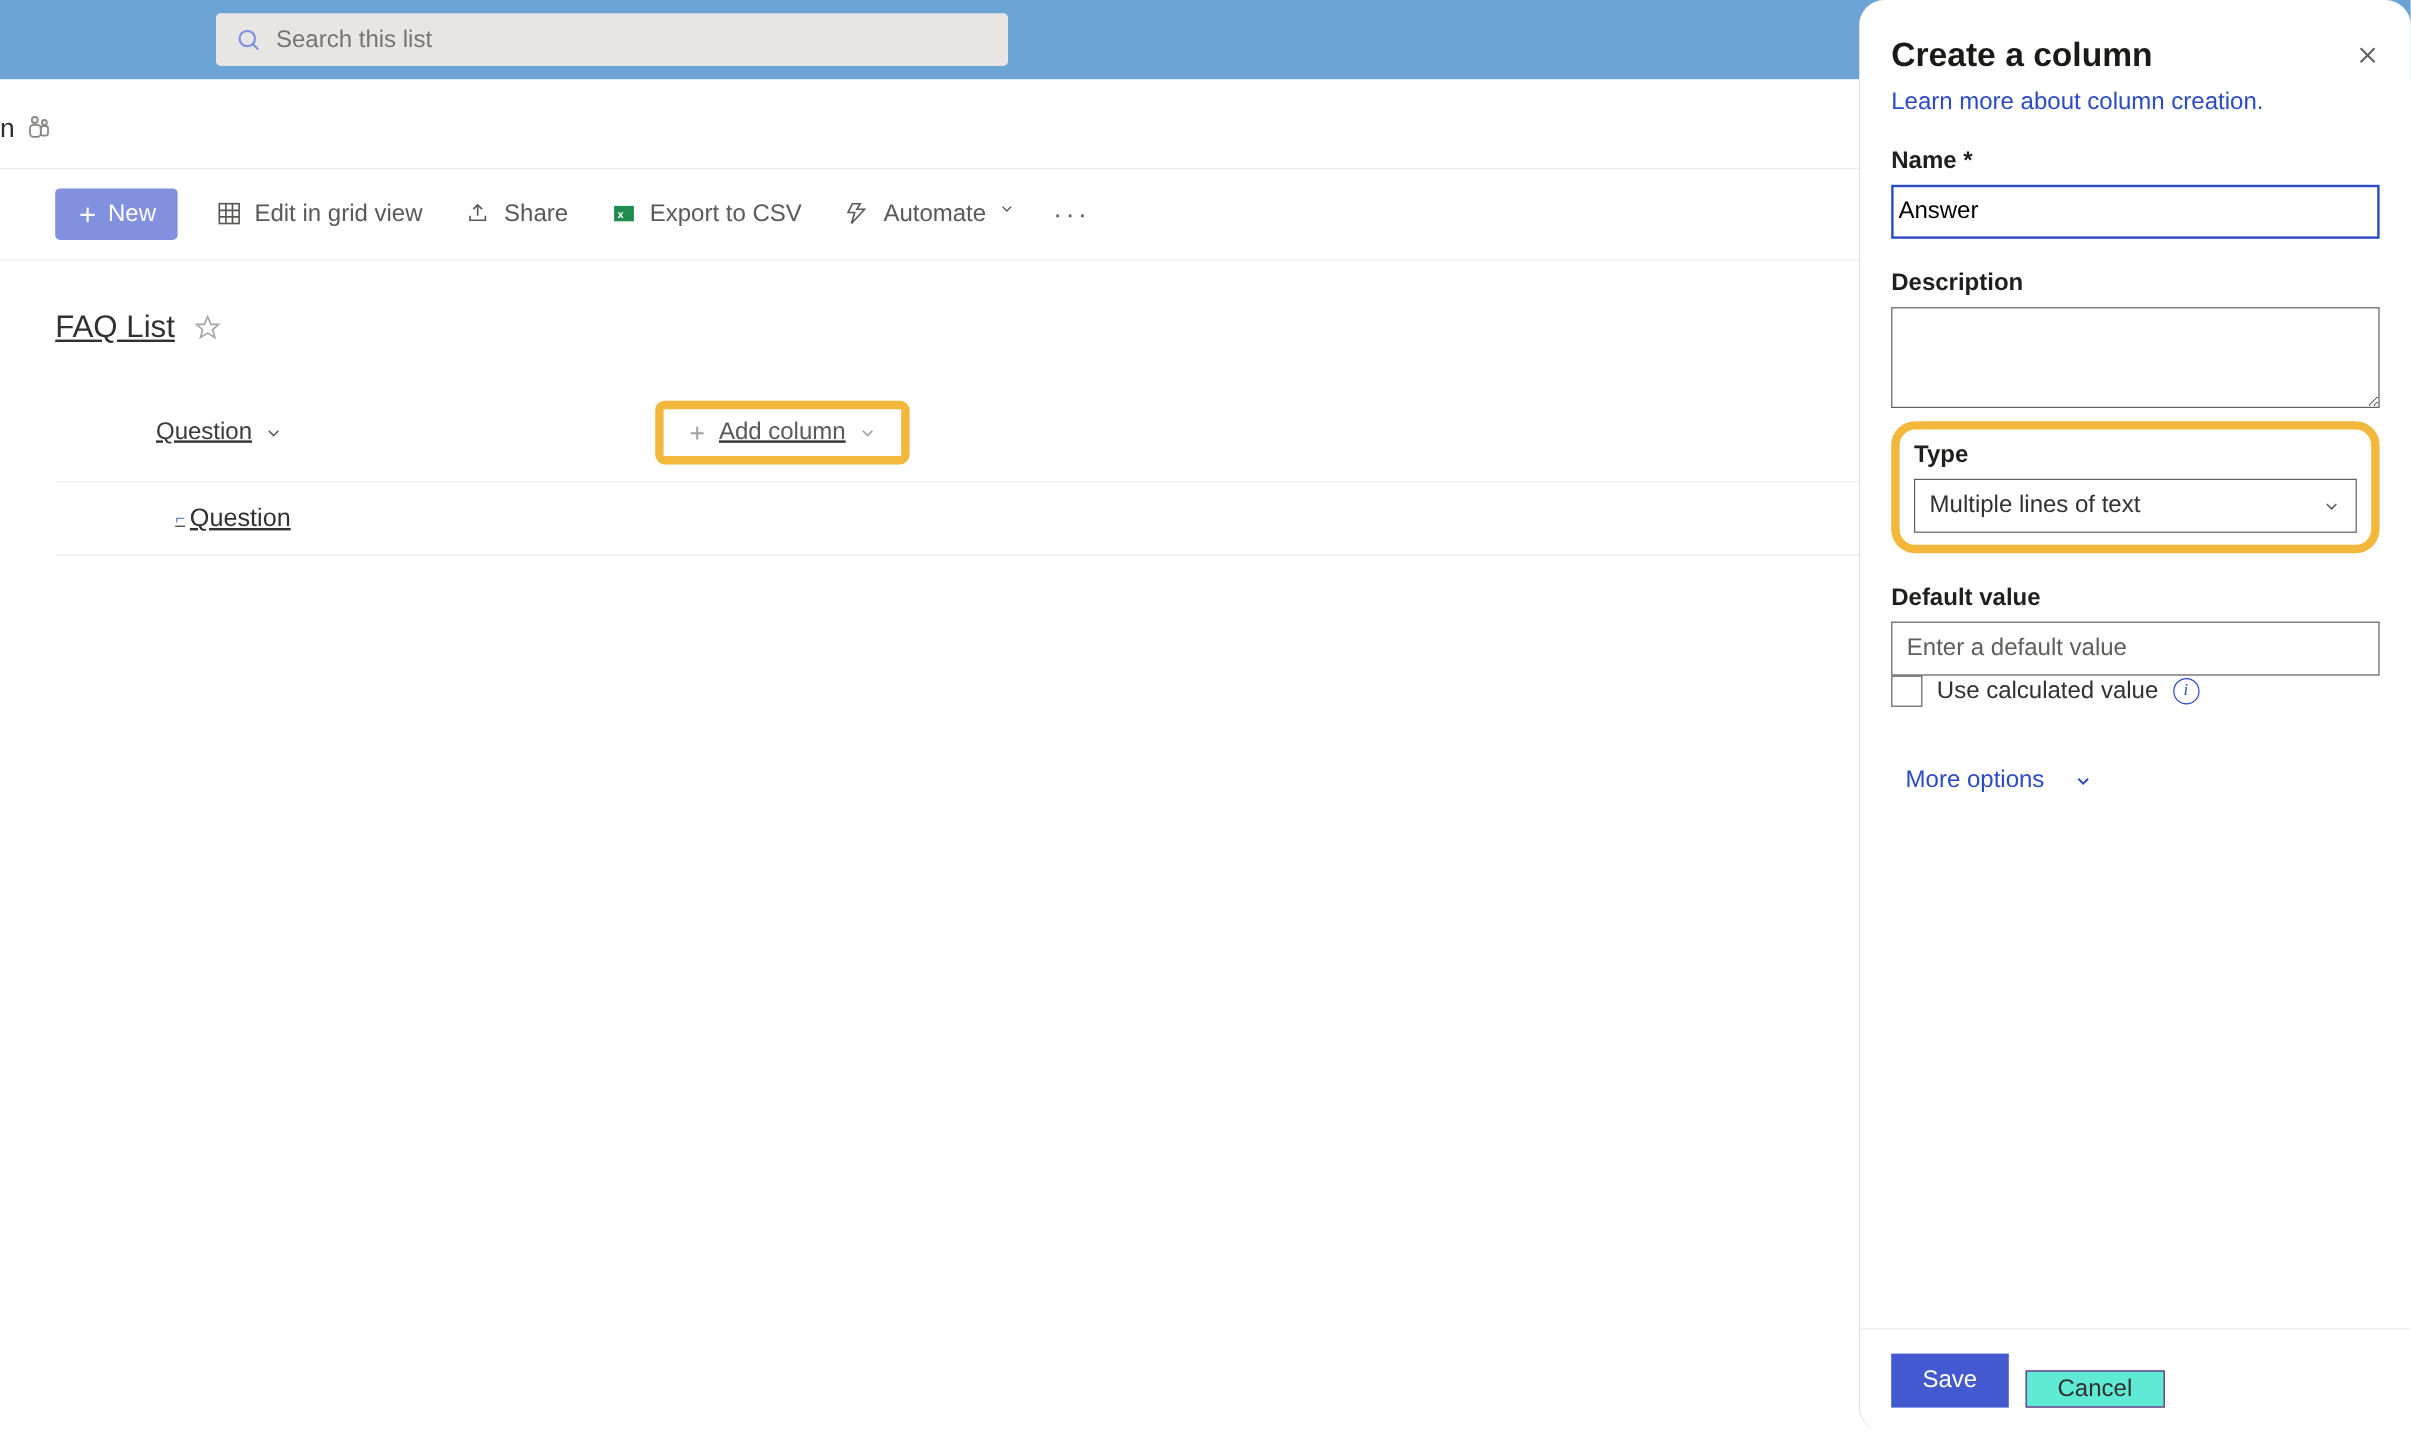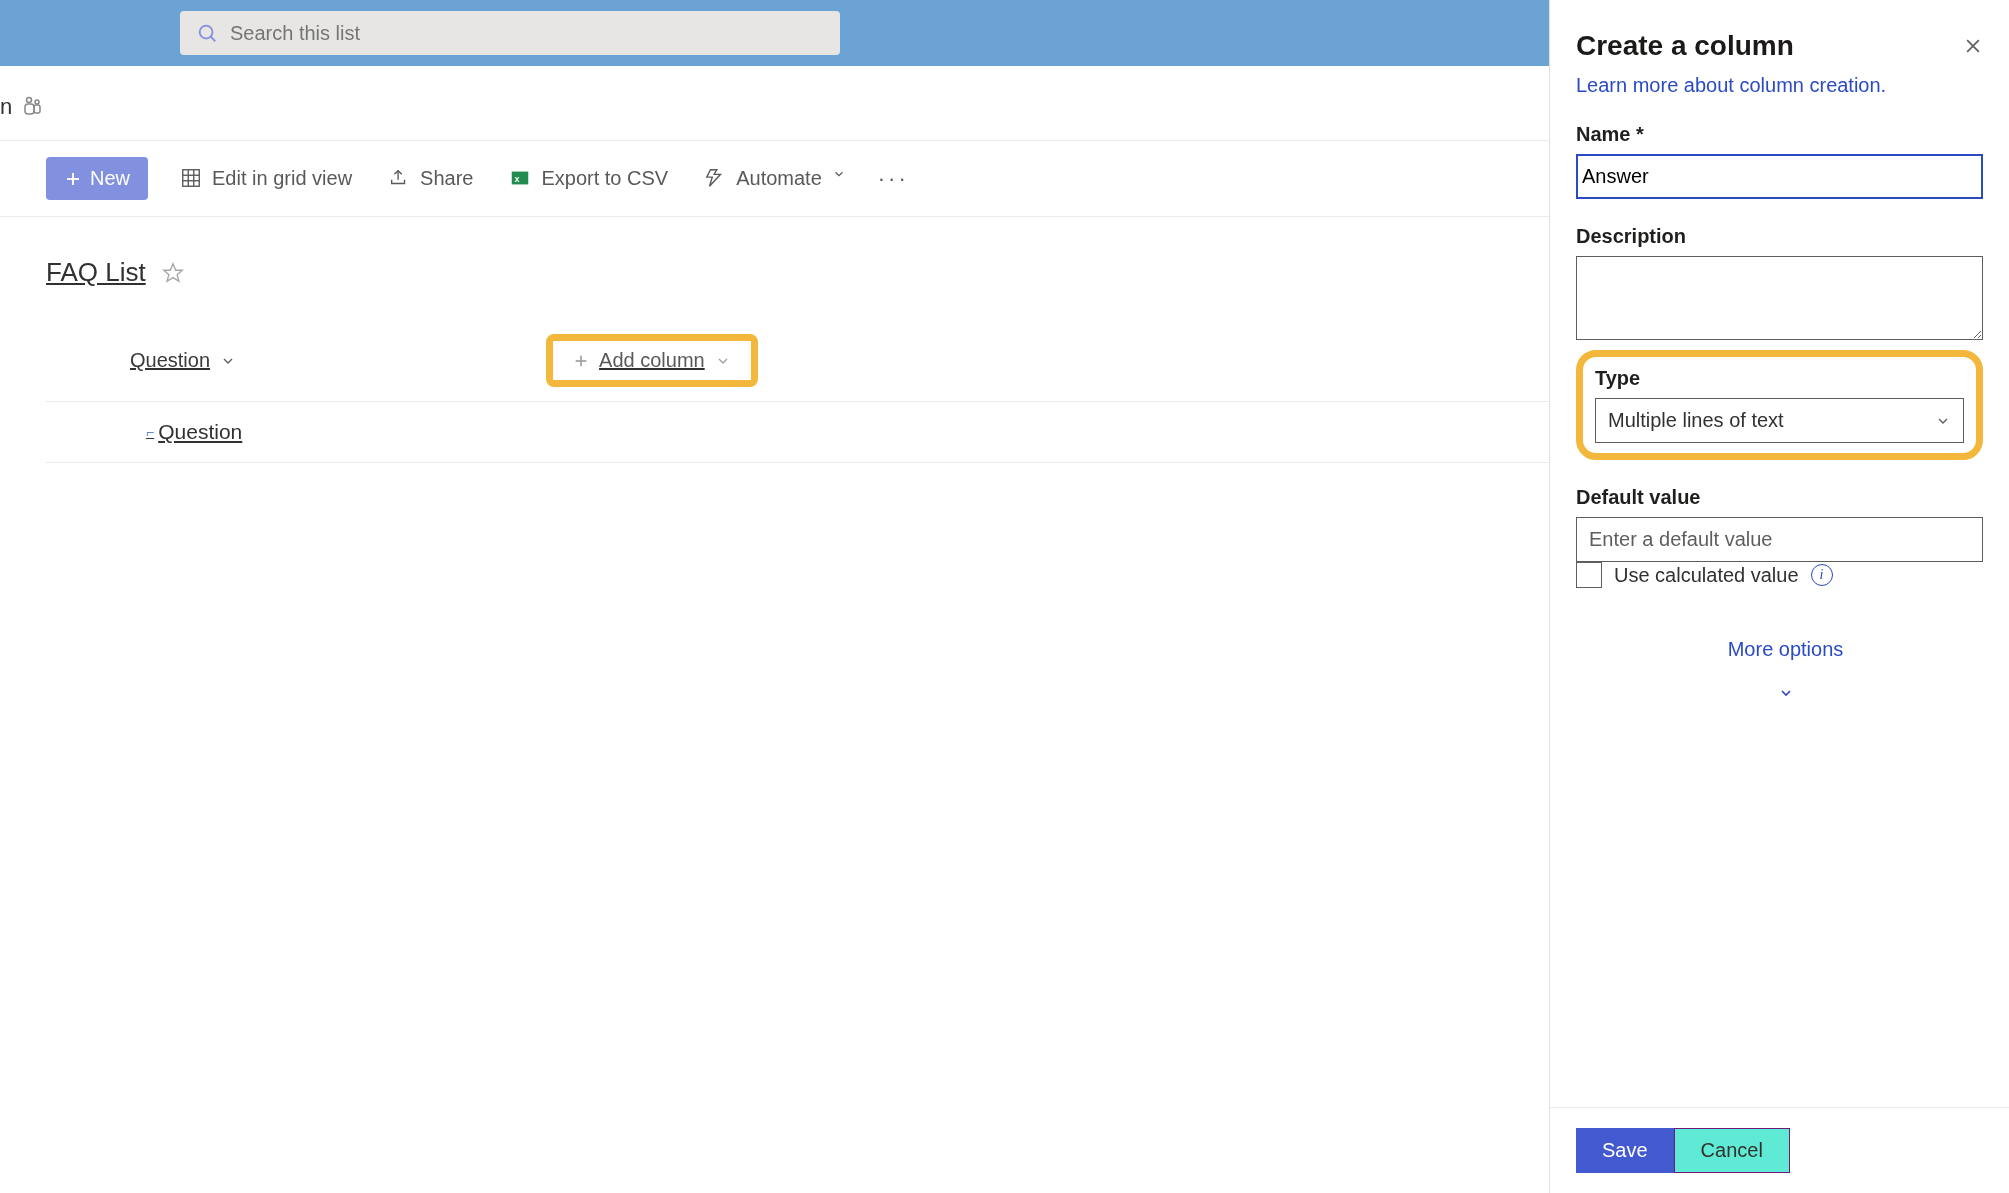--- a/index.html
+++ b/index.html
@@ -80,21 +80,21 @@
       padding: 18px 0 18px 100px; border-bottom: 1px solid #edebe9;
       font-size: 21px; color: #323130;
     }
     .item-row sup { color: #5a8cc9; font-size: 14px; }
 
     
     .panel {
       position: absolute; top: 0; right: 0; bottom: 0;
       width: 460px; background: #fff;
       border-left: 1px solid #e1dfdd;
-      display: flex; flex-direction: column;
+      display: flex; flex-direction: column; border-radius: 21px;
     }
     .panel-body { padding: 30px 26px 0 26px; flex: 1; overflow-y: auto; }
     .panel-title-row { display: flex; align-items: center; justify-content: space-between; }
     .panel-title { font-size: 28px; font-weight: 600; color: #1b1a19; }
     .close-x { cursor: pointer; color: #605e5c; }
     .learn-link {
       color: #2b4ac4; font-size: 20px; margin-top: 12px;
       display: inline-block; cursor: pointer;
     }
     .field-label {
@@ -134,25 +134,24 @@
     .info-icon {
       width: 22px; height: 22px; border: 1.5px solid #2b4ac4;
       border-radius: 50%; color: #2b4ac4; display: flex;
       align-items: center; justify-content: center; font-size: 14px;
       font-style: italic; font-family: serif;
     }
     .more-options {
       color: #2b4ac4; font-size: 20px; margin-top: 50px;
       display: flex; align-items: center; gap: 24px; cursor: pointer;
       padding-left: 12px;
-      flex-direction: column;
     }
     .panel-footer {
       border-top: 1px solid #edebe9; padding: 20px 26px;
-      display: flex; 
+      display: flex; gap: 14px; align-items: flex-end;
     }
     .btn-save {
       background: #4359cf; color: #fff; border: none;
       padding: 11px 26px; font-size: 20px; cursor: pointer;
     }
     .btn-cancel {
       background: #5eead4; color: #323130; border: 1px solid #701a75;
       padding: 3px 26px; font-size: 20px; cursor: pointer;
     }
   </style>

